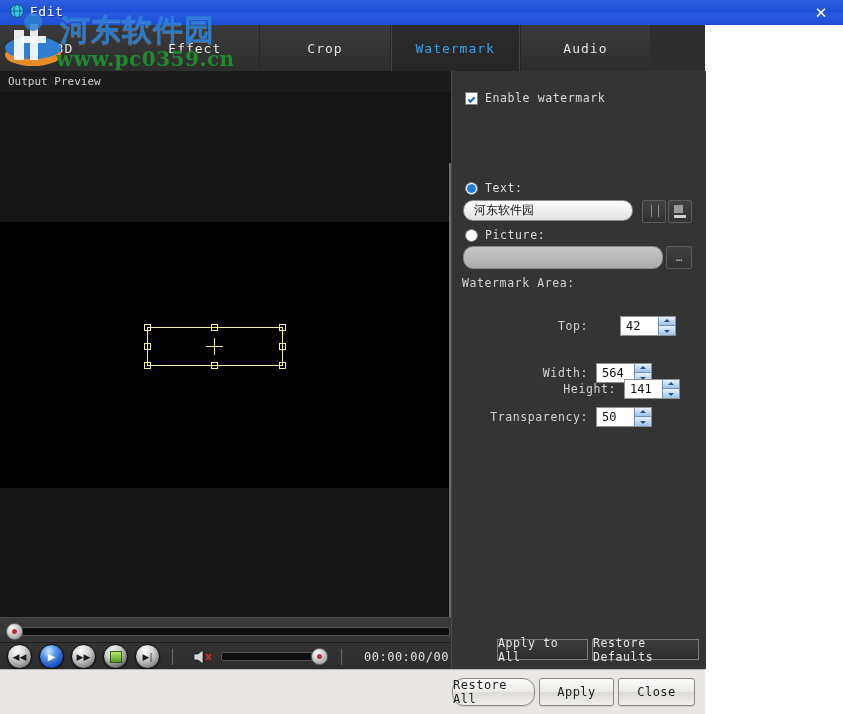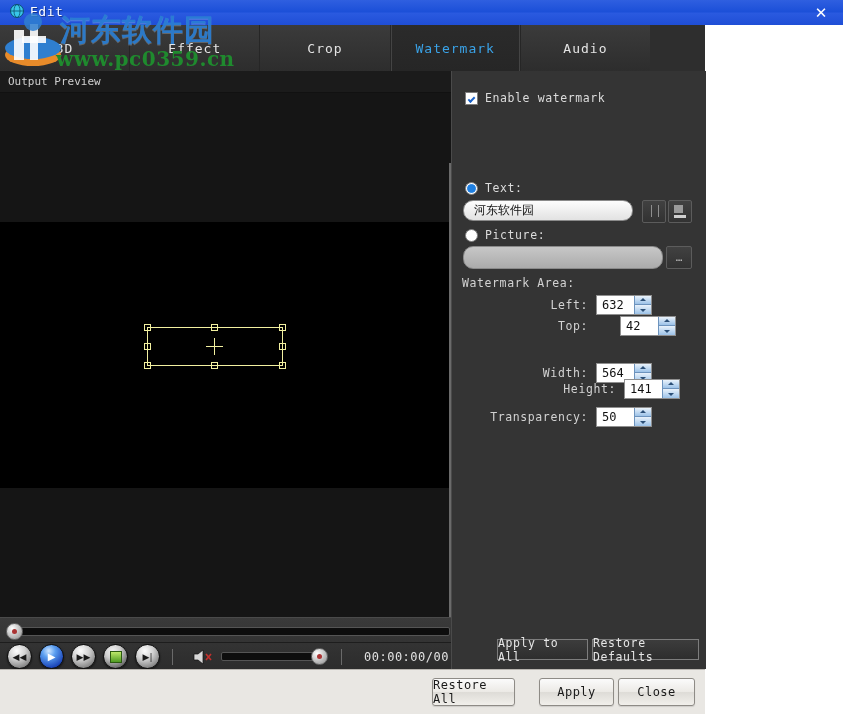--- a/index.html
+++ b/index.html
@@ -149,21 +149,21 @@
   #apply-all-btn{left:45px;top:568px;width:89px;}
   #restore-def-btn{left:140px;top:568px;width:105px;}
 
   
   #footer{position:absolute;left:0;top:669px;width:705px;height:45px;background:#e9e7e3;
      border-top:1px solid #b8b5b0;}
   .footer-btn{position:absolute;top:8px;height:26px;border:1px solid #8e8b86;border-radius:3px;
      background:linear-gradient(to bottom,#fbfbfb,#eceae6 48%,#dedcd7 52%,#f1efeb);
      color:#1a1a1a;font-size:12px;display:flex;align-items:center;justify-content:center;
      letter-spacing:.5px;cursor:pointer;box-shadow:0 1px 1px rgba(0,0,0,.12);}
-  #restore-all-btn{left:432px;width:81px;}
+  #restore-all-btn{left:452px;width:81px;border-radius:12px;}
   #apply-btn{left:539px;width:73px;}
   #close-dlg-btn{left:618px;width:75px;}
 
   
   #wm-overlay{position:absolute;left:0;top:0;width:250px;height:75px;pointer-events:none;}
   #wm-logo{position:absolute;left:2px;top:8px;width:62px;height:62px;}
   #wm-cn{position:absolute;left:60px;top:10px;font-size:30px;font-weight:bold;color:#2b7fd4;
      font-family:"DejaVu Sans","Liberation Sans",sans-serif;opacity:.92;letter-spacing:1px;
      text-shadow:0 1px 0 rgba(255,255,255,.25);}
   #wm-url{position:absolute;left:56px;top:47px;font-size:20px;font-weight:bold;color:#1f8a2e;
@@ -282,34 +282,20 @@
 
   <div class="radio-row" id="picture-row">
     <div class="radio"></div>
     <span class="lbl">Picture:</span>
   </div>
   <div id="pic-input"></div>
   <div id="browse-btn">…</div>
 
   <div id="area-title">Watermark Area:</div>
 
-  <div class="spin-row" style="top:223px;">
-    <div class="spin-lbl">Left:</div>
-    <div class="spin">
-      <span class="val">632</span>
-      <div class="spin-btns">
-        <div class="sp up">
-            <span class="arw"></span>
-          </div>
-        <div class="sp dn">
-            <span class="arw"></span>
-          </div>
-      </div>
-    </div>
-  </div>
 
   <div class="spin-row" style="top:244px;gap:24px;">
     <div class="spin-lbl">Top:</div>
     <div class="spin">
       <span class="val">42</span>
       <div class="spin-btns">
         <div class="sp up">
             <span class="arw"></span>
           </div>
         <div class="sp dn">

